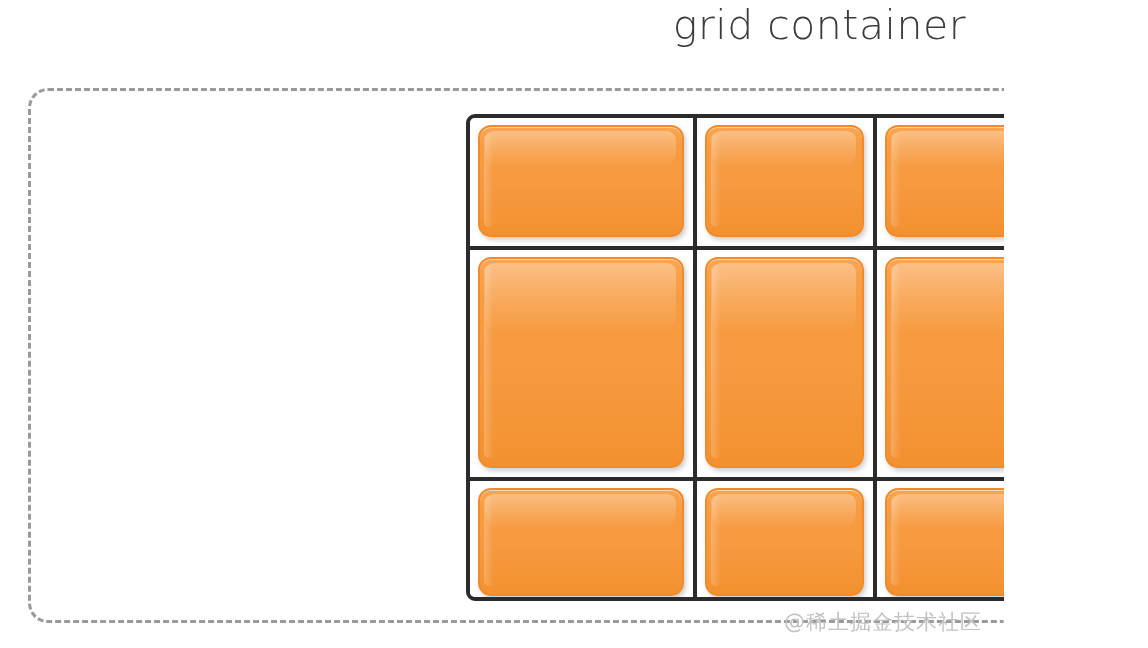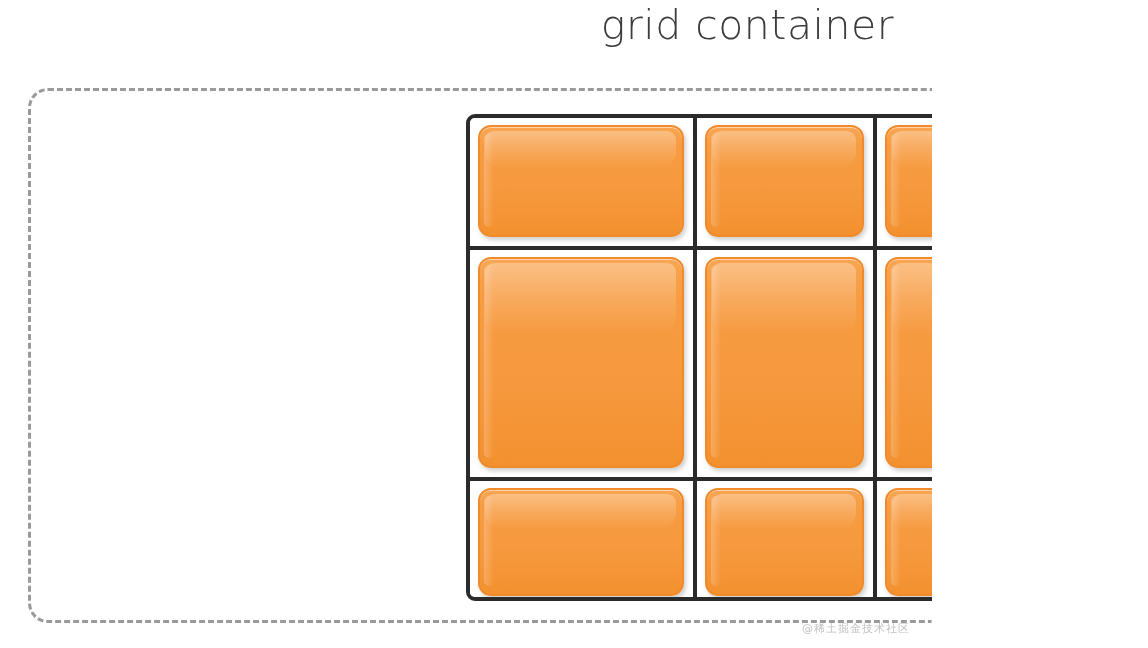--- a/index.html
+++ b/index.html
@@ -6,21 +6,21 @@
     margin: 0;
     padding: 0;
     background: #ffffff;
   }
   body {
     font-family: "DejaVu Sans", sans-serif;
   }
 
   #stage {
     position: relative;
-    width: 932px;
+    width: 1004px;
     height: 648px;
     background: #ffffff;
     overflow: hidden;
     border-radius: 31px;
   }
 
   
   #page-title {
     position: absolute;
     right: 38px;
@@ -124,21 +124,21 @@
       rgba(255,255,255,0.00) 100%);
     pointer-events: none;
   }
 
   
   #watermark {
     position: absolute;
     right: 22px;
     bottom: 12px;
     font-family: "DejaVu Sans", sans-serif;
-    font-size: 11px;
+    font-size: 21px;
     color: #c2c2c2;
     letter-spacing: 1px;
     white-space: nowrap;
   }
 </style>
 </head>
 <body>
 
 <div id="stage">
 

